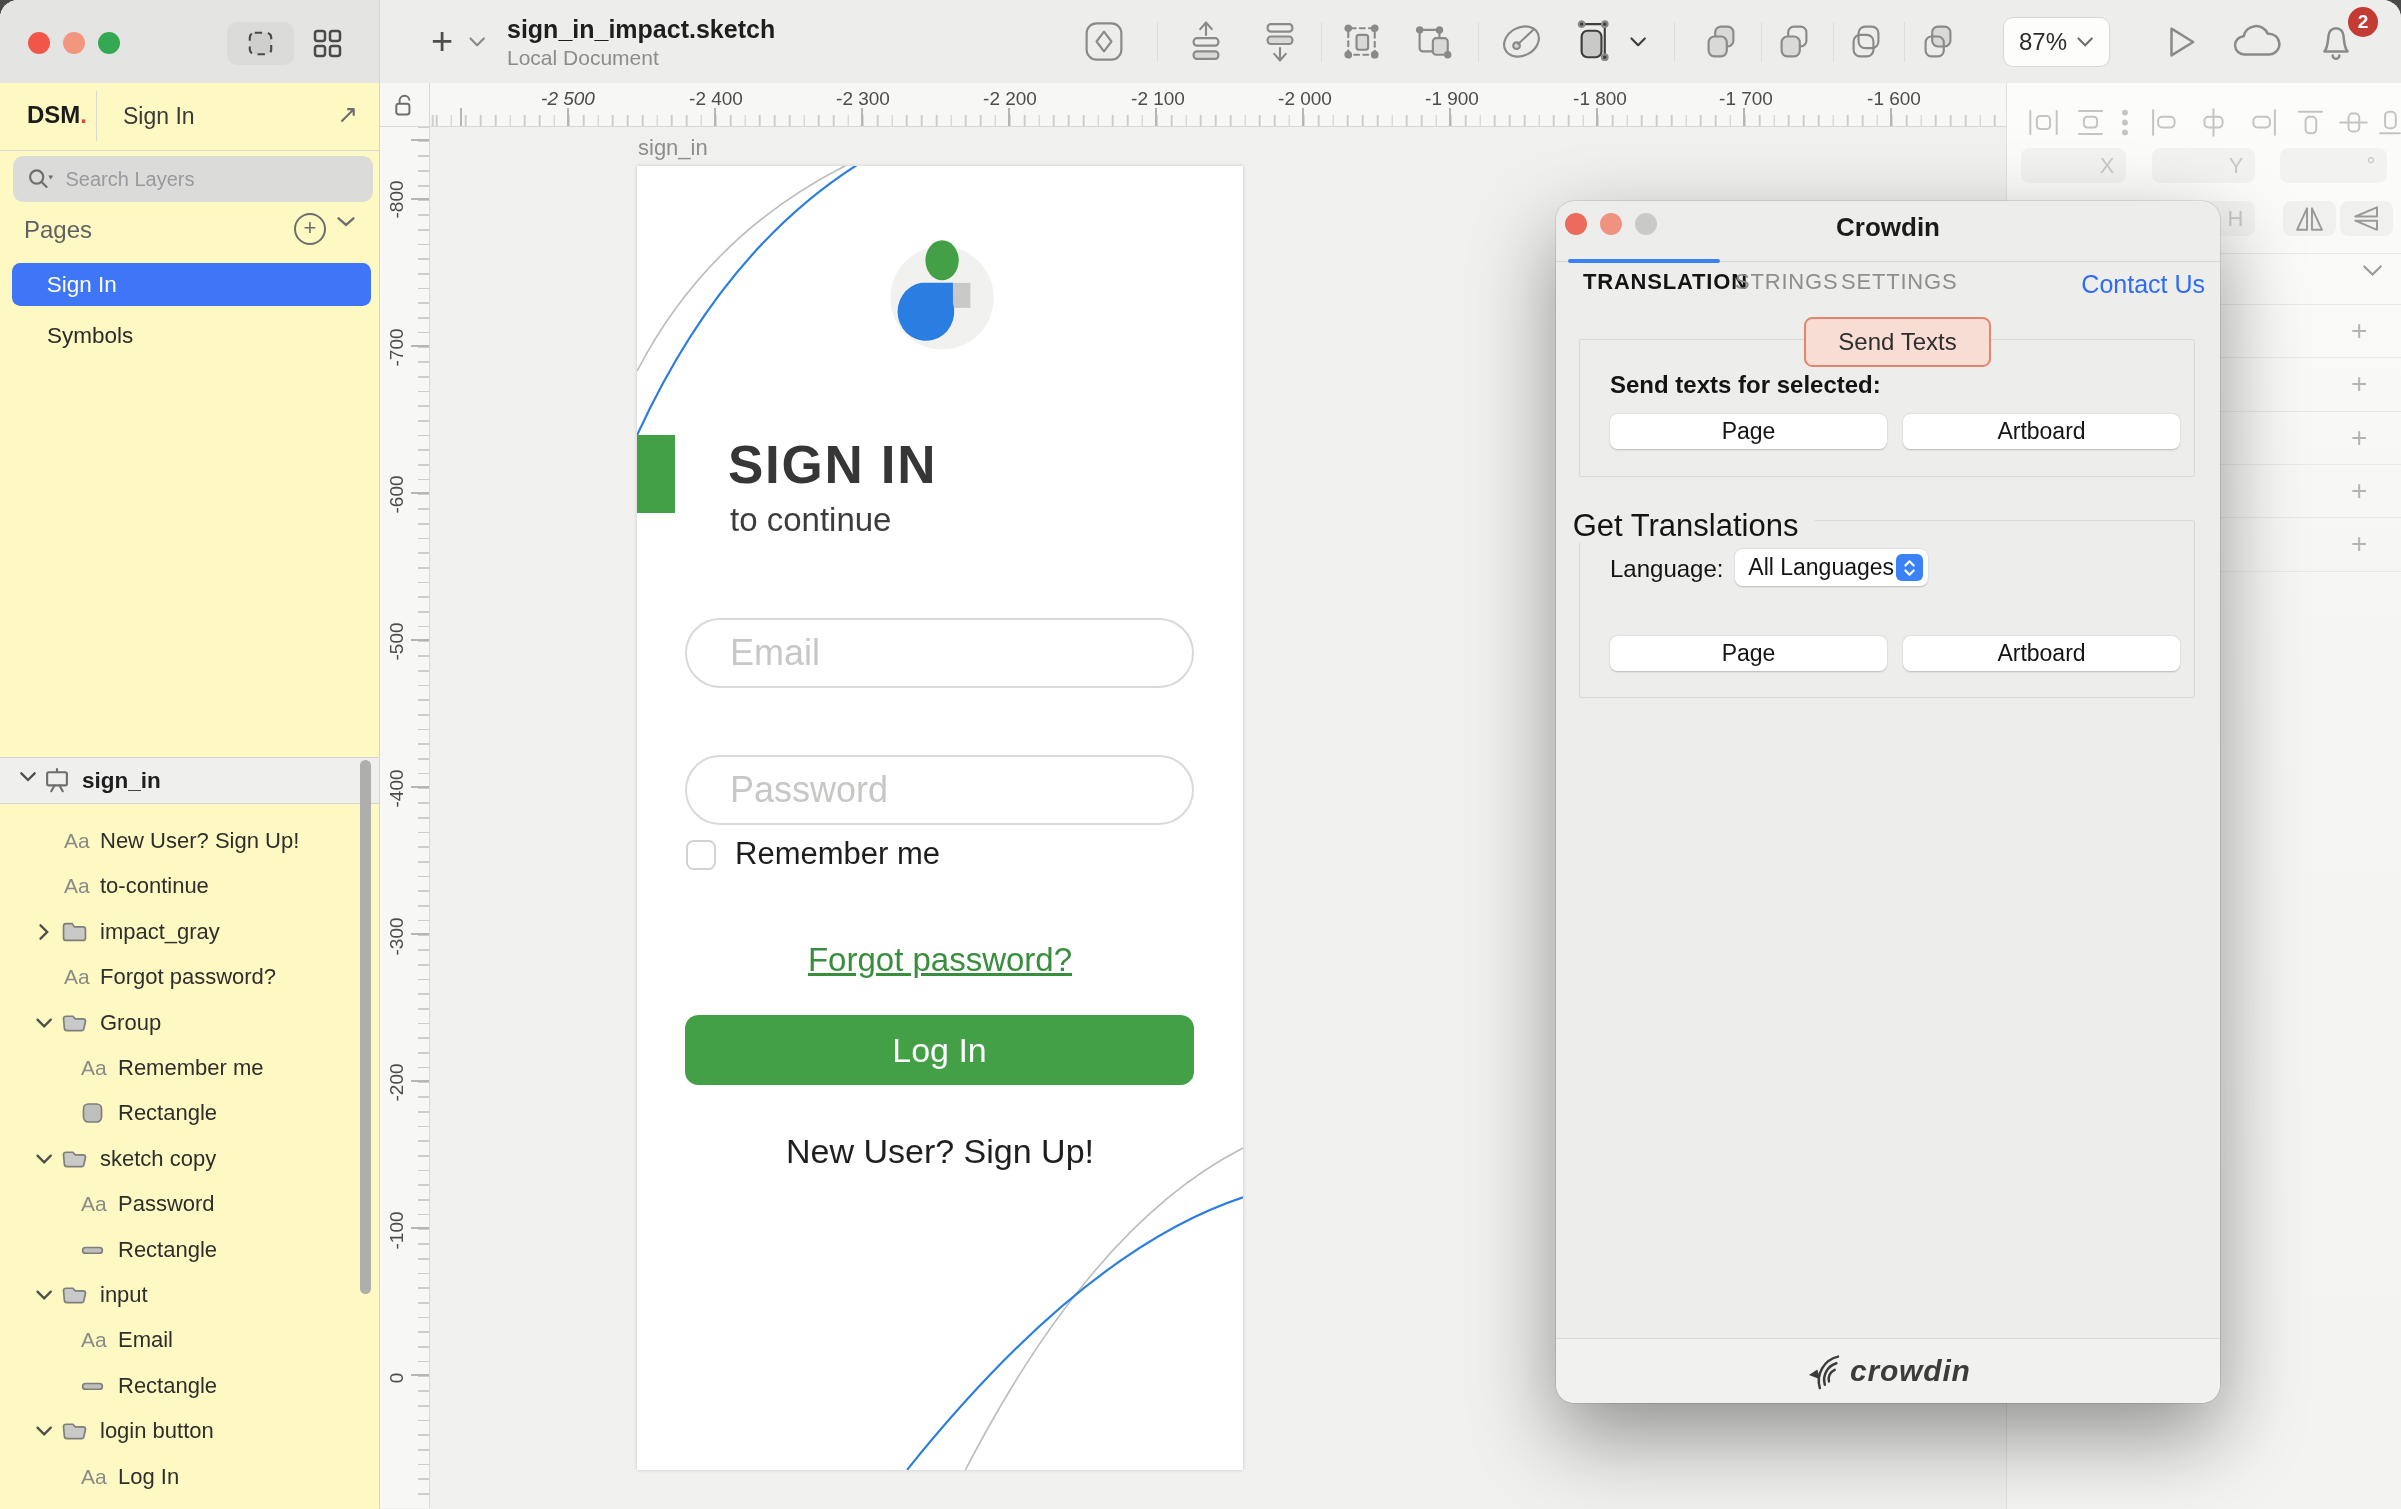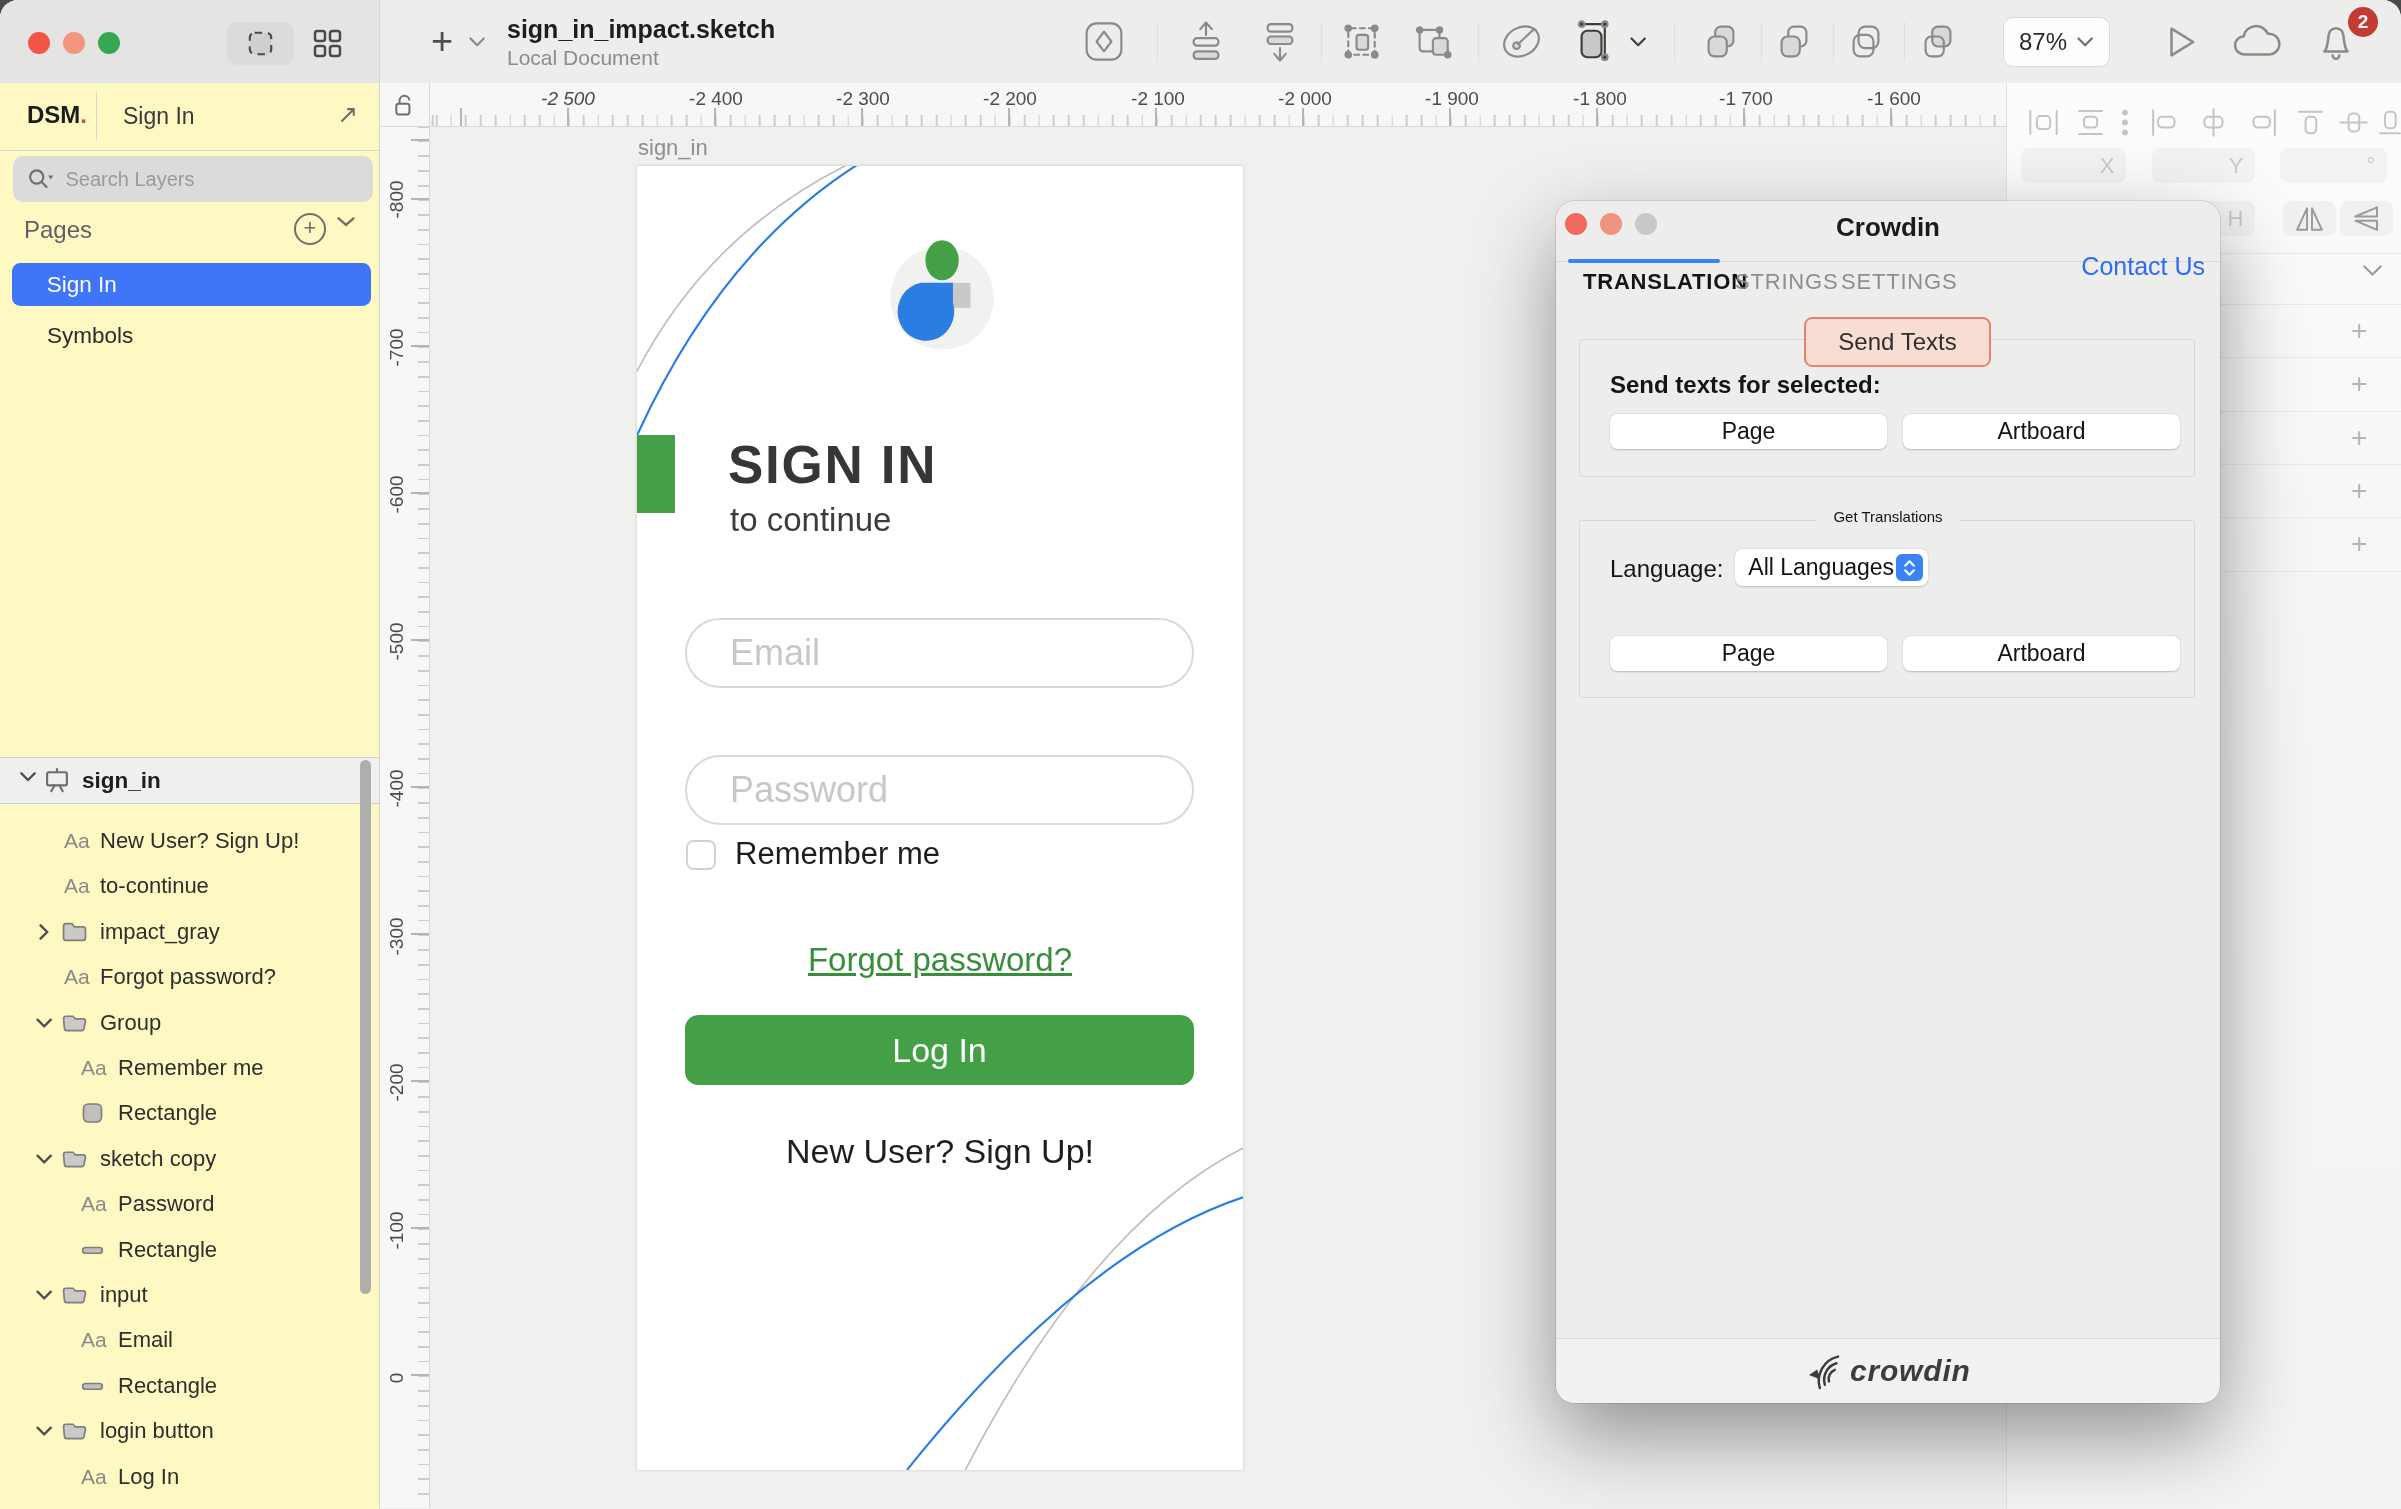--- a/index.html
+++ b/index.html
@@ -76,26 +76,26 @@
   .flip-btn{position:absolute;top:118px;width:53px;height:35px;background:#F0F0EE;border-radius:8.3px;display:flex;align-items:center;justify-content:center;}
   
   #dialog{position:absolute;left:1556px;top:201px;width:664px;height:1202px;background:#EDEDEB;border-radius:18.3px;
      box-shadow:0 33px 83px rgba(0,0,0,.40),0 0 0 0.8px rgba(0,0,0,.12);}
   .dlg-tl{position:absolute;top:11.7px;width:22px;height:22px;border-radius:50%;}
   #dlg-title{position:absolute;left:0;top:11px;width:100%;text-align:center;font-size:26px;font-weight:bold;color:#1B1B1B;}
   #dlg-head-line{position:absolute;left:0;top:60px;width:100%;height:0.8px;background:#D8D8D6;}
   #dlg-tab-ind{position:absolute;left:11.7px;top:58px;width:152px;height:4.2px;background:#3B82F7;border-radius:2.5px;}
   .dlg-tab{position:absolute;top:68px;font-size:22px;letter-spacing:0.8px;color:#8E8E8C;}
   .dlg-tab.active{color:#141414;font-weight:600;}
-  #dlg-contact{position:absolute;right:15px;top:51px;font-size:25px;color:#2E6CF6;}
+  #dlg-contact{position:absolute;right:15px;top:69px;font-size:25px;color:#2E6CF6;}
   #send-texts{position:absolute;left:248px;top:116px;width:187px;height:50px;background:#F8DDD4;border:2.5px solid #E5836C;border-radius:8.3px;box-sizing:border-box;display:flex;align-items:center;justify-content:center;font-size:24px;color:#2E2E2E;}
   .dlg-box{position:absolute;left:23px;width:616px;border:1.3px solid #D7D7D5;border-radius:2.5px;box-sizing:border-box;}
   #dlg-send-label{position:absolute;left:54px;top:170px;font-size:24px;font-weight:bold;color:#141414;}
   .dlg-btn{position:absolute;height:35px;background:#FFFFFF;border-radius:7.5px;box-shadow:0 0.8px 1.7px rgba(0,0,0,.22);display:flex;align-items:center;justify-content:center;font-size:23px;color:#141414;}
-  #dlg-legend{position:absolute;left:0;top:307px;width:100%;text-align:center;font-size:15px;color:#141414;}
+  #dlg-legend{position:absolute;left:0;top:307px;width:100%;text-align:left;font-size:31px;color:#141414;}
   #dlg-legend em{font-style:normal;background:#EDEDEB;padding:0 16.7px;}
   #dlg-lang-label{position:absolute;left:54px;top:354px;font-size:24px;color:#141414;}
   #dlg-popup{position:absolute;left:179px;top:348px;width:193px;height:37px;background:#fff;border-radius:7.5px;box-shadow:0 0.8px 1.7px rgba(0,0,0,.22);display:flex;align-items:center;box-sizing:border-box;padding-left:13.3px;}
   #dlg-popup span{font-size:23px;color:#141414;}
   #popup-stepper{position:absolute;right:5px;top:5px;width:27px;height:27px;background:#3B82F7;border-radius:5.8px;display:flex;flex-direction:column;align-items:center;justify-content:center;color:#fff;}
   #dlg-footer-line{position:absolute;left:0;top:1137px;width:100%;height:0.8px;background:#D8D8D6;}
   #dlg-footer{position:absolute;left:0;top:1138px;width:100%;height:64px;background:#F1F1EF;border-radius:0 0 18.3px 18.3px;display:flex;align-items:center;justify-content:center;gap:6.7px;}
   #brand-text{font-size:30px;font-weight:bold;font-style:italic;color:#3C3C3A;letter-spacing:0.8px;}
 </style>
 </head>

